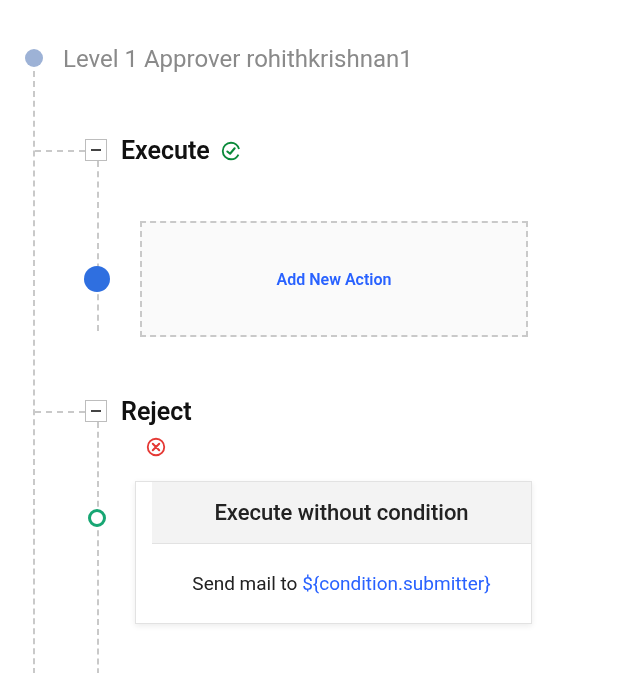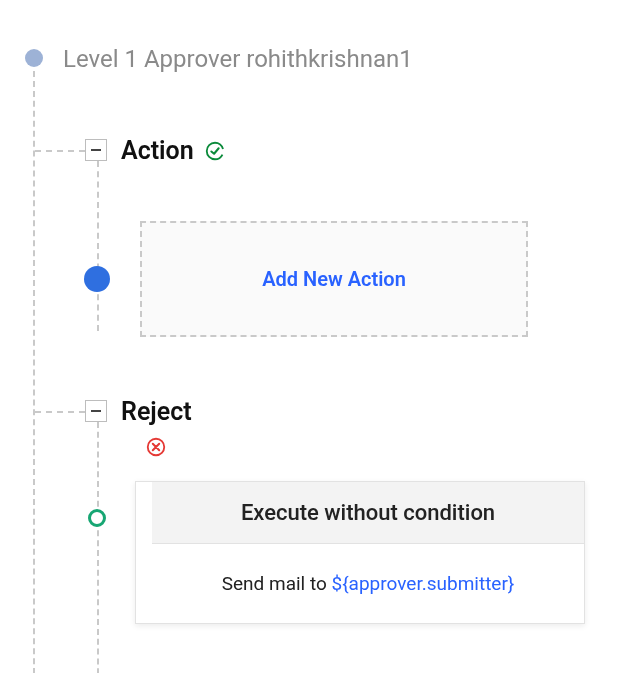--- a/index.html
+++ b/index.html
@@ -96,21 +96,21 @@
     border: 2px dashed #c9c9c9;
     background: #fafafa;
     display: flex;
     align-items: center;
     justify-content: center;
     cursor: pointer;
   }
   .add-action-text {
     color: #2962ff;
     font-weight: 600;
-    font-size: 20px;
+    font-size: 16px;
   }
 
   
   .card {
     position: absolute;
     background: #fff;
     border: 1px solid #e2e2e2;
     box-shadow: 0 2px 6px rgba(0,0,0,0.08);
   }
   .card-header {
@@ -142,21 +142,21 @@
 
   <div class="vline" style="left:33px; top:50px; height:623px;"></div>
 
   <div class="hline" style="left:35px; top:129px; width:50px;"></div>
 
   <div class="collapse-box" style="left:85px; top:118px;">
     <div class="dash"></div>
   </div>
 
   <div class="branch-label" style="left:121px; top:115px;">
-    <span>Action</span>
+    <span>Execute</span>
     <span class="approve-icon">
       <svg width="22" height="22" viewBox="0 0 24 24" fill="none">
         <circle cx="12" cy="12" r="9" stroke="#0a8a3a" stroke-width="2" stroke-dasharray="50 8" stroke-dashoffset="-4"></circle>
         <path d="M8 12.5 L11 15 L16 9" stroke="#0a8a3a" stroke-width="2.2" fill="none" stroke-linecap="round" stroke-linejoin="round"></path>
       </svg>
     </span>
   </div>
 
   <div class="vline" style="left:97px; top:140px; height:170px;"></div>
 
@@ -179,20 +179,20 @@
         <circle cx="12" cy="12" r="9" stroke="#e53935" stroke-width="2"></circle>
         <path d="M8.5 8.5 L15.5 15.5 M15.5 8.5 L8.5 15.5" stroke="#e53935" stroke-width="2.2" stroke-linecap="round"></path>
       </svg>
     </span>
   </div>
 
   <div class="vline" style="left:97px; top:401px; height:272px;"></div>
 
   <div class="action-ring" style="left:88px; top:488px;"></div>
 
-  <div class="card" style="left:135px; top:460px; width:450px;padding-left:16px;">
+  <div class="card" style="left:135px; top:460px; width:397px;padding-left:16px;">
     <div class="card-header">Execute without condition</div>
     <div class="card-body">
-      <span>Send mail to </span><span class="var">${approver.submitter}</span>
+      <span>Send mail to </span><span class="var">${condition.submitter}</span>
     </div>
   </div>
 
 </div>
 
 </body></html>

